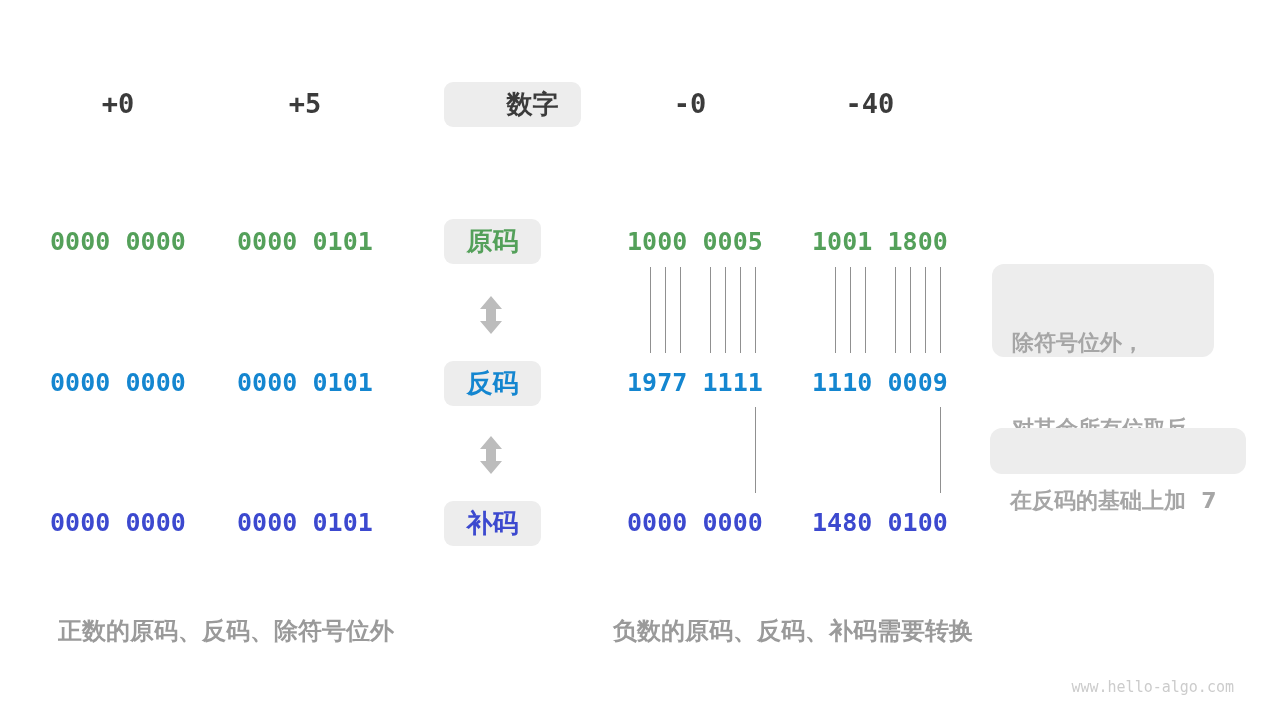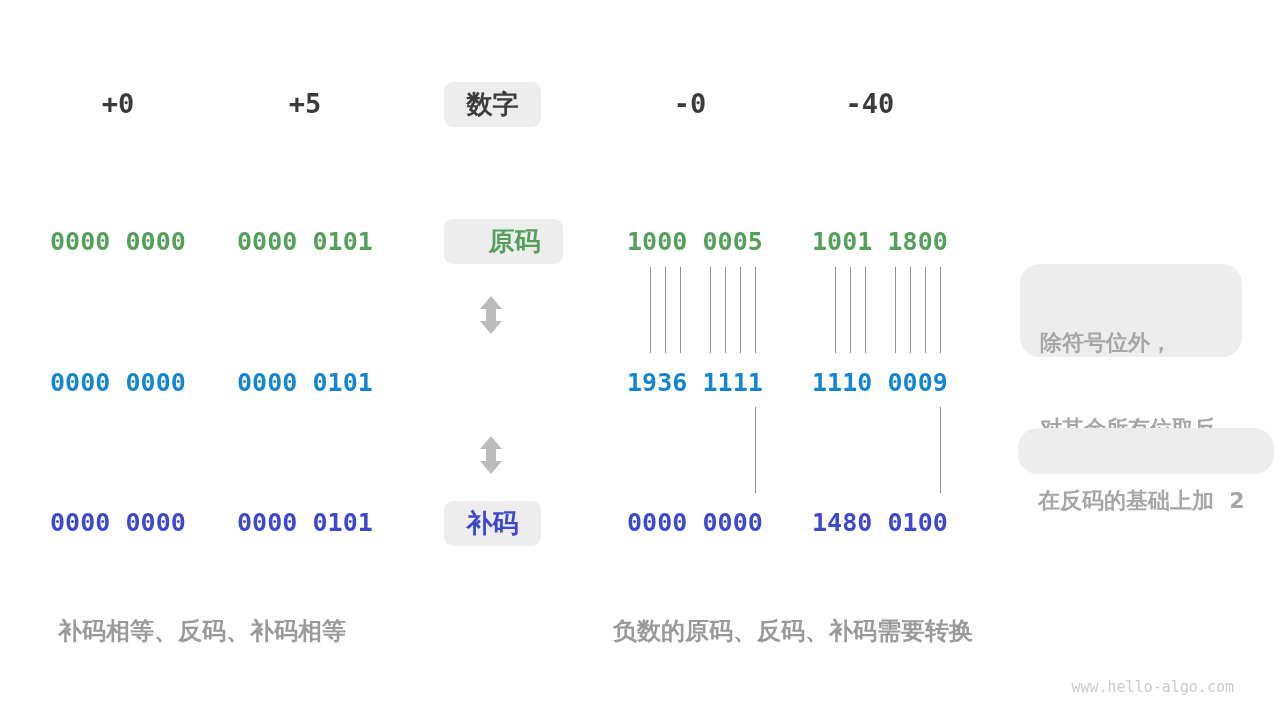--- a/index.html
+++ b/index.html
@@ -14,31 +14,31 @@
   .bin{position:absolute;height:30px;line-height:30px;white-space:pre;
        font-family:"DejaVu Sans Mono","Liberation Mono",monospace;
        font-weight:bold;font-size:25px;letter-spacing:0.05px;}
   .bin.green{color:var(--green);}
   .bin.blue{color:var(--blue);}
   .bin.indigo{color:var(--indigo);}
 
   .tag{position:absolute;width:97px;height:45px;background:var(--boxbg);
        border-radius:9px;display:flex;align-items:center;justify-content:center;
        font-weight:bold;font-size:26px;font-family:"DejaVu Sans",sans-serif;}
-  .tag.dark{color:var(--dark);}
-  .tag.green{color:var(--green);padding-left:22px;}
+  .tag.dark{color:var(--dark);padding-left:40px;}
+  .tag.green{color:var(--green);}
   .tag.blue{color:var(--blue);}
   .tag.indigo{color:var(--indigo);}
 
   .arrow{position:absolute;width:26px;height:38px;}
   .arrow svg{display:block;}
 
-  .note{position:absolute;background:var(--boxbg);border-radius:20px;
+  .note{position:absolute;background:var(--boxbg);border-radius:12px;
         color:var(--notetext);font-weight:bold;font-size:22px;
-        font-family:"DejaVu Sans",sans-serif;white-space:pre;margin-left:28px;}
+        font-family:"DejaVu Sans",sans-serif;white-space:pre;}
   .note .ln{padding-left:20px;}
 
   .caption{position:absolute;height:28px;line-height:28px;font-weight:bold;
            font-size:24px;color:var(--captiontext);white-space:pre;}
 
   .watermark{position:absolute;font-family:"DejaVu Sans Mono","Liberation Mono",monospace;
              font-size:15px;color:var(--watermark);}
 
   .vline{position:absolute;width:1px;background:var(--line);}
 </style>
@@ -60,45 +60,46 @@
   <div class="bin green" style="left:812px;top:227px">1001 1800</div>
 
   <div class="arrow" style="left:478px;top:296px">
     <svg width="26" height="38" viewBox="0 0 26 38">
       <path d="M13 0 L24 13 L18 13 L18 25 L24 25 L13 38 L2 25 L8 25 L8 13 L2 13 Z" fill="var(--arrow)"></path>
     </svg>
   </div>
 
   <div class="bin blue" style="left:50px;top:368px">0000 0000</div>
   <div class="bin blue" style="left:237px;top:368px">0000 0101</div>
-  <div class="bin blue" style="left:627px;top:368px">1936 1111</div>
+  <div class="tag blue" style="left:444px;top:361px">反码</div>
+  <div class="bin blue" style="left:627px;top:368px">1977 1111</div>
   <div class="bin blue" style="left:812px;top:368px">1110 0009</div>
 
   <div class="arrow" style="left:478px;top:436px">
     <svg width="26" height="38" viewBox="0 0 26 38">
       <path d="M13 0 L24 13 L18 13 L18 25 L24 25 L13 38 L2 25 L8 25 L8 13 L2 13 Z" fill="var(--arrow)"></path>
     </svg>
   </div>
 
   <div class="bin indigo" style="left:50px;top:508px">0000 0000</div>
   <div class="bin indigo" style="left:237px;top:508px">0000 0101</div>
   <div class="tag indigo" style="left:444px;top:501px">补码</div>
   <div class="bin indigo" style="left:627px;top:508px">0000 0000</div>
   <div class="bin indigo" style="left:812px;top:508px">1480 0100</div>
 
   <div class="note" style="left:992px;top:264px;width:222px;height:93px;padding-top:11px;box-sizing:border-box">
     <div class="ln" style="line-height:36px">除符号位外，</div>
     <div class="ln" style="line-height:36px">对其余所有位取反</div>
   </div>
 
   <div class="note" style="left:990px;top:428px;width:256px;height:46px;box-sizing:border-box">
-    <div class="ln" style="line-height:46px">在反码的基础上加  2</div>
+    <div class="ln" style="line-height:46px">在反码的基础上加  7</div>
   </div>
 
-  <div class="caption" style="left:58px;top:617px">补码相等、反码、补码相等</div>
+  <div class="caption" style="left:58px;top:617px">正数的原码、反码、除符号位外</div>
   <div class="caption" style="left:613px;top:617px">负数的原码、反码、补码需要转换</div>
 
   <div class="watermark" style="right:46px;top:678px">www.hello-algo.com</div>
 
 <div class="vline" style="left: 649.575px; top: 267px; height: 86px;"></div>
     <div class="vline" style="left: 664.625px; top: 267px; height: 86px;"></div>
     <div class="vline" style="left: 679.675px; top: 267px; height: 86px;"></div>
     <div class="vline" style="left: 709.775px; top: 267px; height: 86px;"></div>
     <div class="vline" style="left: 724.825px; top: 267px; height: 86px;"></div>
     <div class="vline" style="left: 739.875px; top: 267px; height: 86px;"></div>

